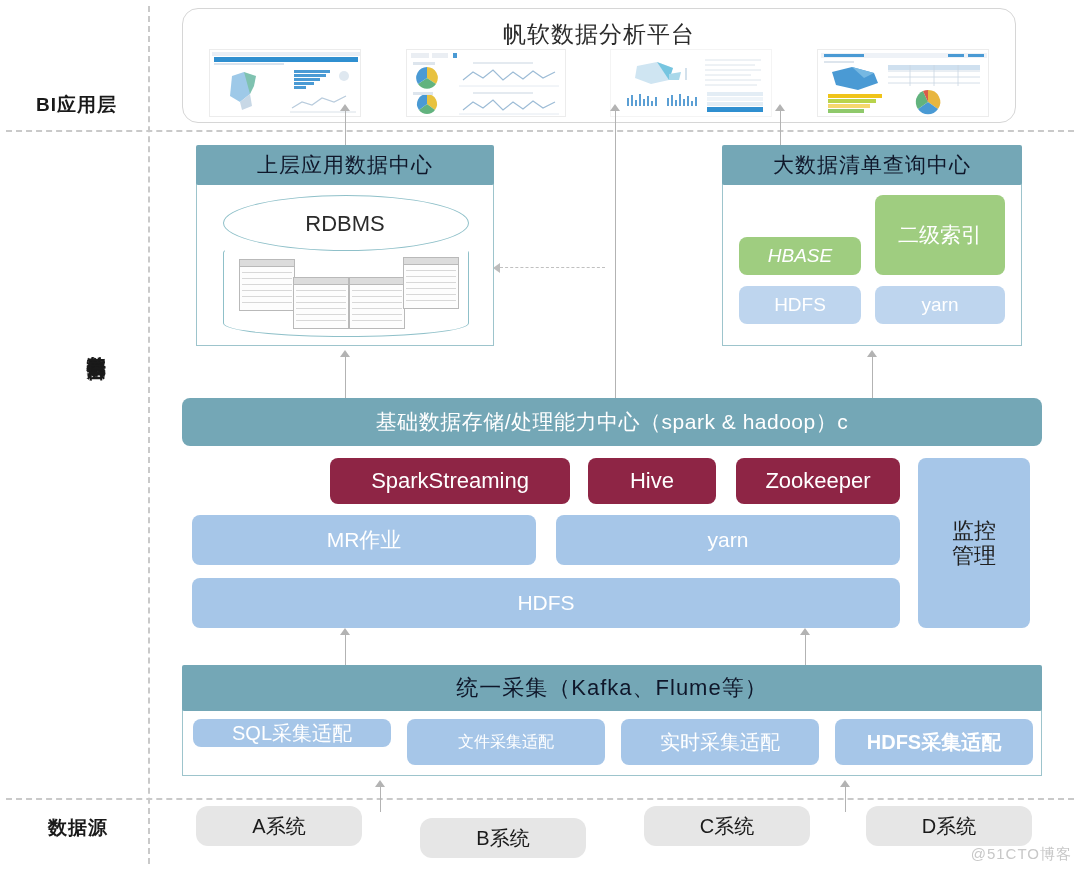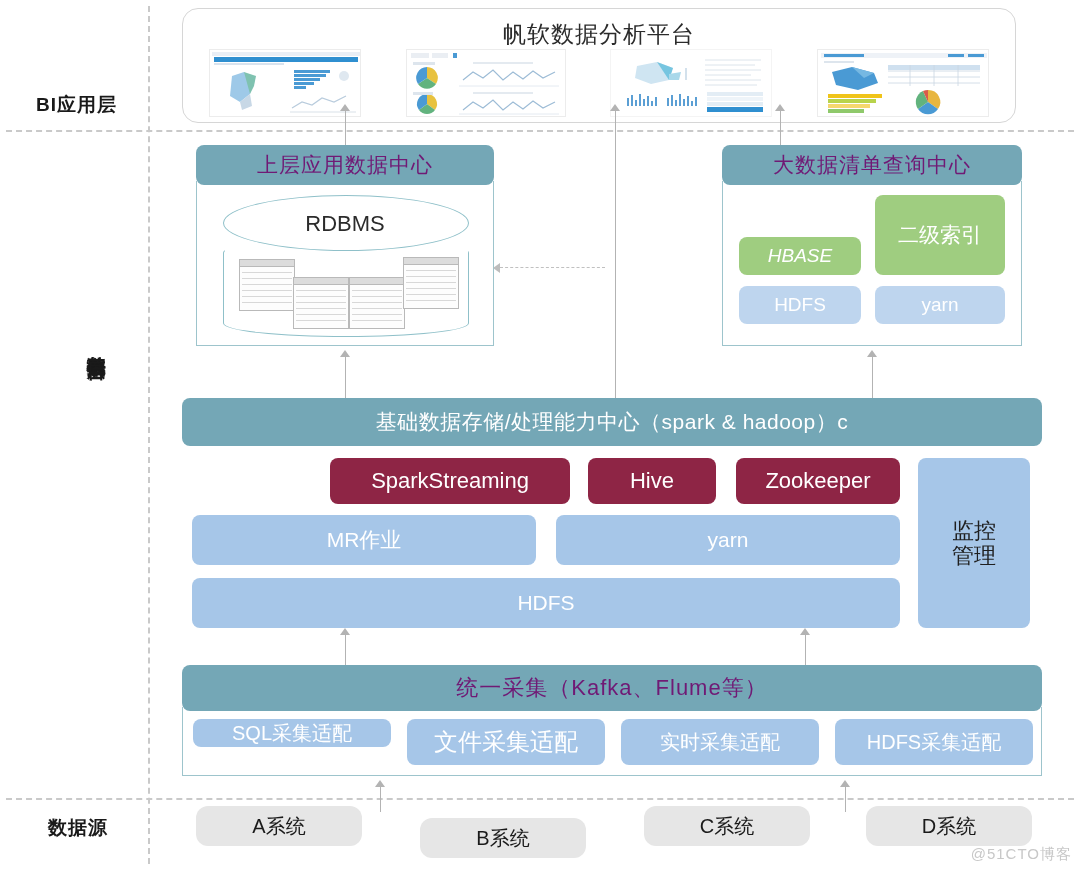--- a/index.html
+++ b/index.html
@@ -67,22 +67,22 @@
     background: #fdfdfd;
     border: 1px solid #ececec;
     flex: 0 0 auto;
     overflow: hidden;
   }
 
   
   .sect { position: absolute; }
   .sect-head {
     background: #74a7b6;
-    color: #701a75;
-    border-radius: 8px;
+    color: #0f172a;
+    border-radius: 2px;
     text-align: center;
     font-size: 21px;
     letter-spacing: 1px;
     display: flex; align-items: center; justify-content: center;
     position: relative; z-index: 3;
   }
   .sect-body {
     border: 1.5px solid #9dc4cc;
     border-top: none;
     background: #ffffff;
@@ -430,23 +430,23 @@
 
   <div class="arrow-up" style="left:345px; top:634px; height:34px;"></div>
   <div class="arrow-head-up" style="left:340px; top:628px;"></div>
   <div class="arrow-up" style="left:805px; top:634px; height:34px;"></div>
   <div class="arrow-head-up" style="left:800px; top:628px;"></div>
 
   <div class="sect" style="left:182px; top:665px; width:860px; height:115px;">
     <div class="sect-head" style="height:46px; font-size:22px;">统一采集（Kafka、Flume等）</div>
     <div class="sect-body" style="height:69px;">
       <div class="chip mblue" style="left:10px; top:12px; width:198px; height:28px; font-size:20px;">SQL采集适配</div>
-      <div class="chip mblue" style="left:224px; top:12px; width:198px; height:46px; font-size:24px;">文件采集适配</div>
+      <div class="chip mblue" style="left:224px; top:12px; width:198px; height:46px; font-size:16px;font-family:Liberation Serif, serif;">文件采集适配</div>
       <div class="chip mblue" style="left:438px; top:12px; width:198px; height:46px; font-size:20px;">实时采集适配</div>
-      <div class="chip mblue" style="left:652px; top:12px; width:198px; height:46px; font-size:20px;">HDFS采集适配</div>
+      <div class="chip mblue" style="left:652px; top:12px; width:198px; height:46px; font-size:20px;font-weight:bold;">HDFS采集适配</div>
     </div>
   </div>
 
   <div class="arrow-up" style="left:380px; top:786px; height:26px;"></div>
   <div class="arrow-head-up" style="left:375px; top:780px;"></div>
   <div class="arrow-up" style="left:845px; top:786px; height:26px;"></div>
   <div class="arrow-head-up" style="left:840px; top:780px;"></div>
 
   <div class="chip grey" style="left:196px; top:806px; width:166px; height:40px; font-size:20px;">A系统</div>
   <div class="chip grey" style="left:420px; top:806px; width:166px; height:40px; font-size:20px;margin-top:12px;">B系统</div>

